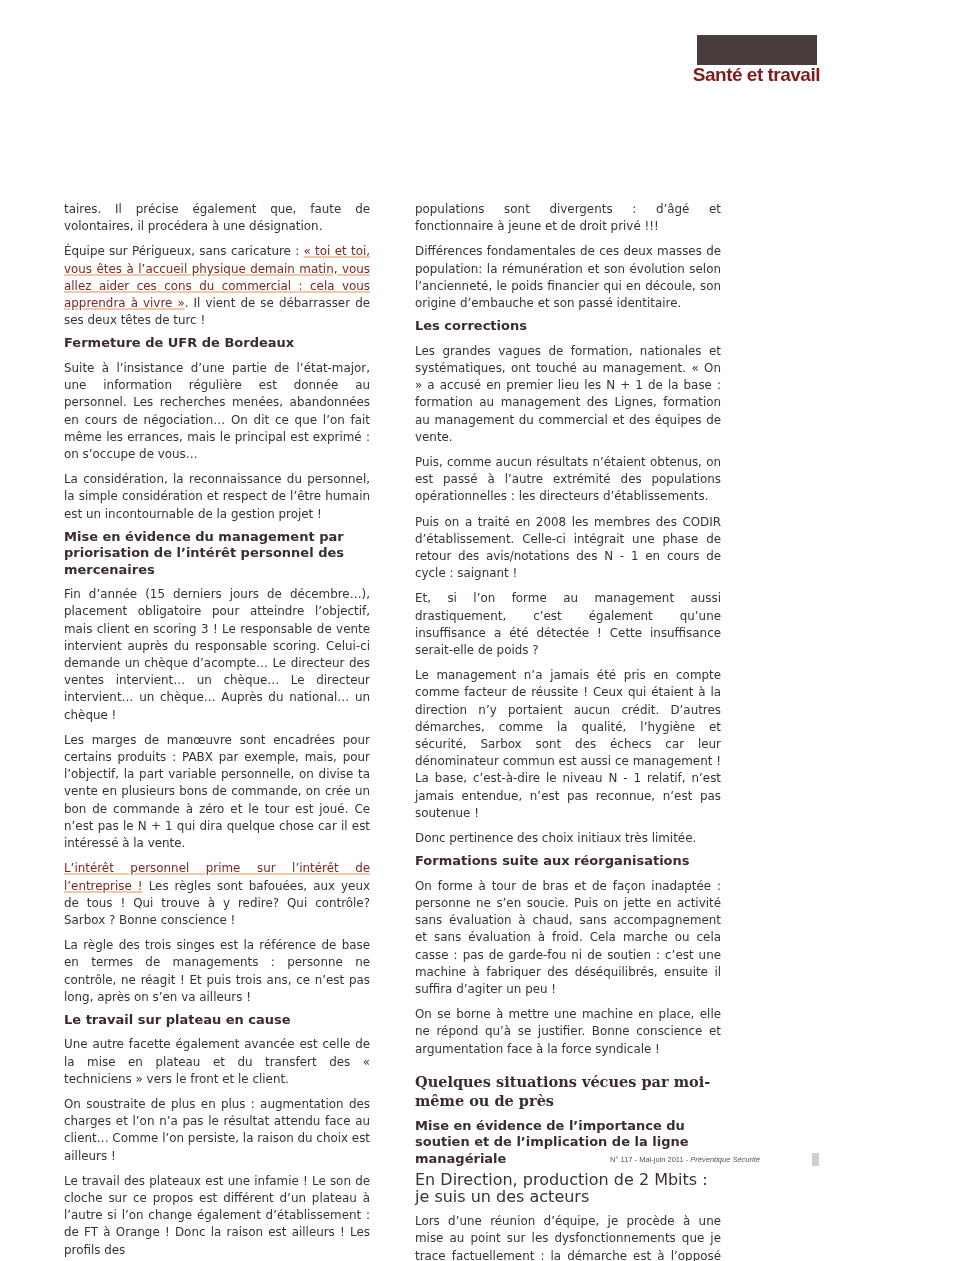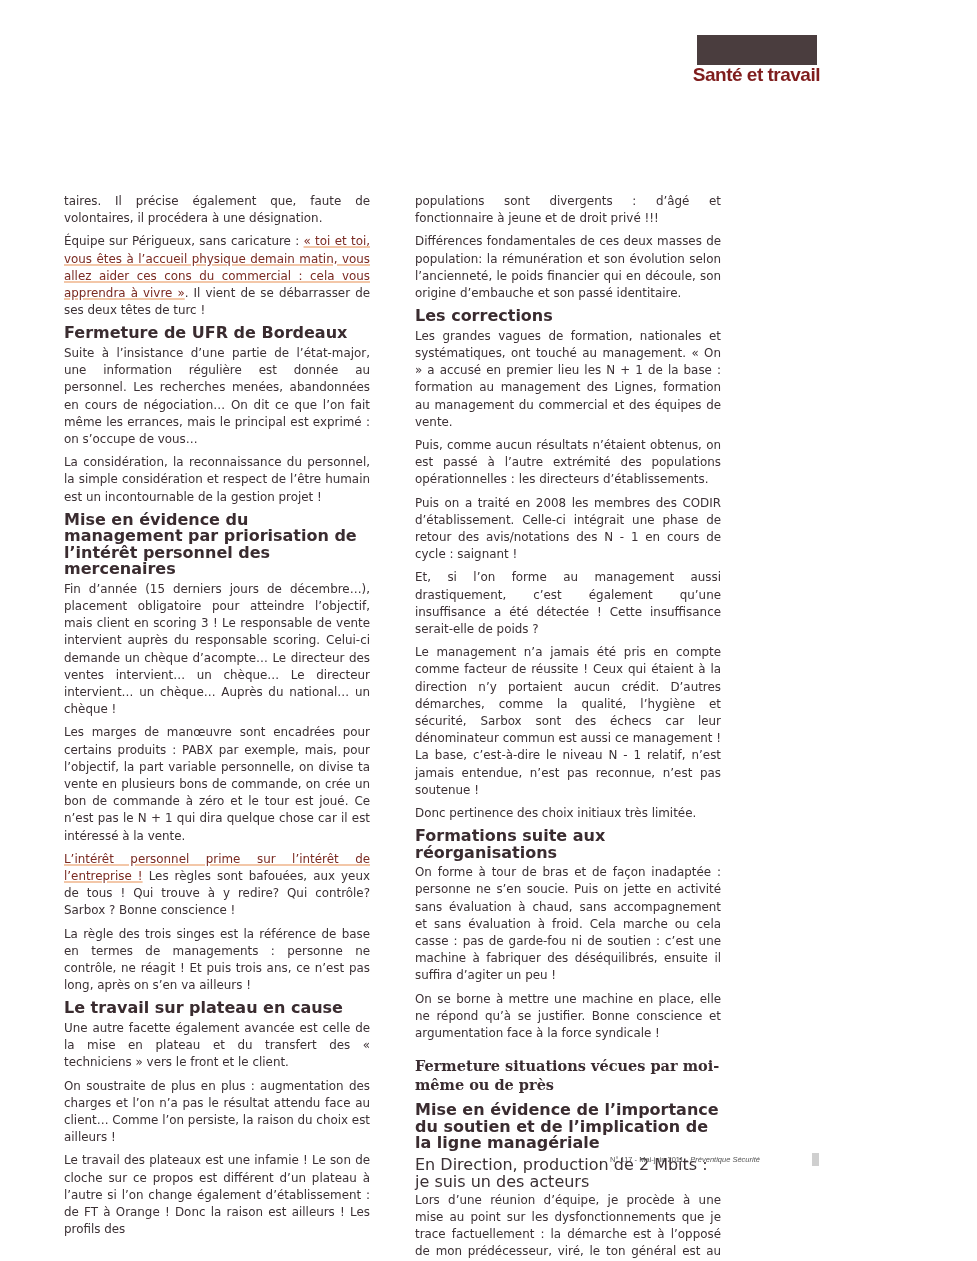--- a/index.html
+++ b/index.html
@@ -5,22 +5,22 @@
   html, body { margin: 0; padding: 0; background: #ffffff; }
   body { width: 977px; height: 1261px; position: relative; overflow: hidden;
          font-family: "DejaVu Sans", sans-serif; color: #3b3034; }
   .header-bar { position: absolute; left: 697px; top: 35px; width: 120px; height: 30px; background: #4a3d3e; }
   .section-title { position: absolute; left: 690px; top: 64px; width: 130px; text-align: right;
                    font-family: Liberation Sans, sans-serif; font-weight: bold; font-size: 19px;
                    color: #7f1d1d; letter-spacing: -0.5px; }
   .col { position: absolute; top: 193px; width: 306px; font-size: 11.9px; line-height: 17.2px; }
   .col.left { left: 64px; }
   .col.right { left: 415px; }
-  .col p { margin: 0 0 6px 0; text-align: justify; }
-  .col h3 { margin: 2px 0 3px 0; font-size: 16px; font-weight: bold; line-height: 16.5px; color: #3a2c30; }
+  .col p { margin: 8px 0 6px 0; text-align: justify; }
+  .col h3 { margin: 2px 0 3px 0; font-size: 13px; font-weight: bold; line-height: 16.5px; color: #3a2c30; }
   .col h2 { margin: 14px 0 8px 0; font-family: "DejaVu Serif", serif; font-weight: bold; font-size: 14.5px;
             line-height: 19px; color: #3a2c30; }
   .col h4 { margin: 4px 0 2px 0; font-size: 16px; font-weight: normal; line-height: 17px; }
   .hl { color: #7a2a22; text-decoration: underline; text-decoration-color: #f3c7a8; text-decoration-thickness: 2px; }
   .arrow { float: right; color: #9a9a9a; }
   .footer { position: absolute; top: 1155px; left: 560px; width: 250px; text-align: center;
             font-size: 7.5px; color: #555; font-family: "Liberation Sans", sans-serif; }
   .footer em { font-style: italic; }
   .page-num-box { position: absolute; top: 1153px; left: 812px; width: 7px; height: 13px; background: #cfcfcf; }
 </style>
@@ -53,20 +53,20 @@
   <h3>Les corrections</h3>
   <p>Les grandes vagues de formation, nationales et systématiques, ont touché au management. « On » a accusé en premier lieu les N + 1 de la base : formation au management des Lignes, formation au management du commercial et des équipes de vente.</p>
   <p>Puis, comme aucun résultats n’étaient obtenus, on est passé à l’autre extrémité des populations opérationnelles : les directeurs d’établissements.</p>
   <p>Puis on a traité en 2008 les membres des CODIR d’établissement. Celle-ci intégrait une phase de retour des avis/notations des N - 1 en cours de cycle : saignant !</p>
   <p>Et, si l’on forme au management aussi drastiquement, c’est également qu’une insuffisance a été détectée ! Cette insuffisance serait-elle de poids ?</p>
   <p>Le management n’a jamais été pris en compte comme facteur de réussite ! Ceux qui étaient à la direction n’y portaient aucun crédit. D’autres démarches, comme la qualité, l’hygiène et sécurité, Sarbox sont des échecs car leur dénominateur commun est aussi ce management ! La base, c’est-à-dire le niveau N - 1 relatif, n’est jamais entendue, n’est pas reconnue, n’est pas soutenue !</p>
   <p>Donc pertinence des choix initiaux très limitée.</p>
   <h3>Formations suite aux réorganisations</h3>
   <p>On forme à tour de bras et de façon inadaptée : personne ne s’en soucie. Puis on jette en activité sans évaluation à chaud, sans accompagnement et sans évaluation à froid. Cela marche ou cela casse : pas de garde-fou ni de soutien : c’est une machine à fabriquer des déséquilibrés, ensuite il suffira d’agiter un peu !</p>
   <p>On se borne à mettre une machine en place, elle ne répond qu’à se justifier. Bonne conscience et argumentation face à la force syndicale !</p>
-  <h2>Fermeture situations vécues par moi-même ou de près</h2>
+  <h2>Quelques situations vécues par moi-même ou de près</h2>
   <h3>Mise en évidence de l’importance du soutien et de l’implication de la ligne managériale</h3>
   <h4>En Direction, production de 2 Mbits : je suis un des acteurs</h4>
   <p><span>Lors d’une réunion d’équipe, je procède à une mise au point sur les dysfonctionnements que je trace factuellement : la démarche est à l’opposé de mon prédécesseur, viré, le ton général est au niveau fort.</span> <span class="arrow">→</span></p>
 </div>
 
 <div class="footer"><span>N° 117 - Mai-juin 2011 - </span><em>Préventique Sécurité</em></div>
 <div class="page-num-box"></div>
 
 </body></html>

